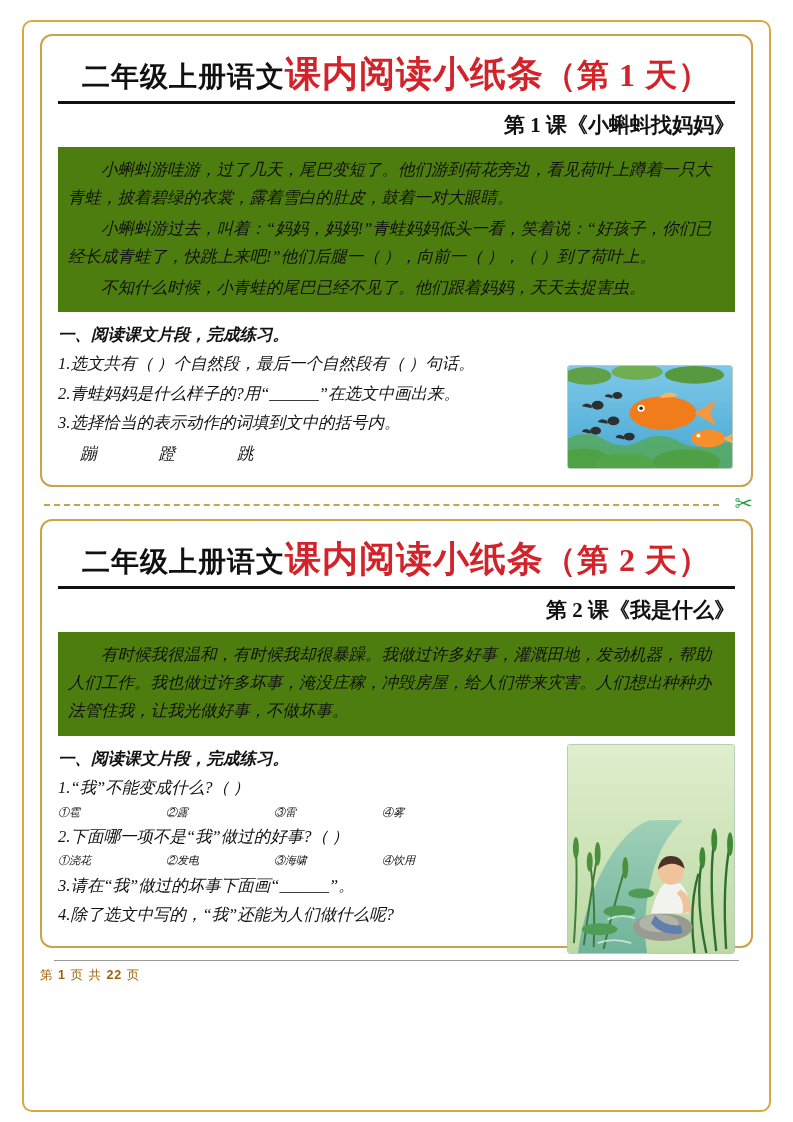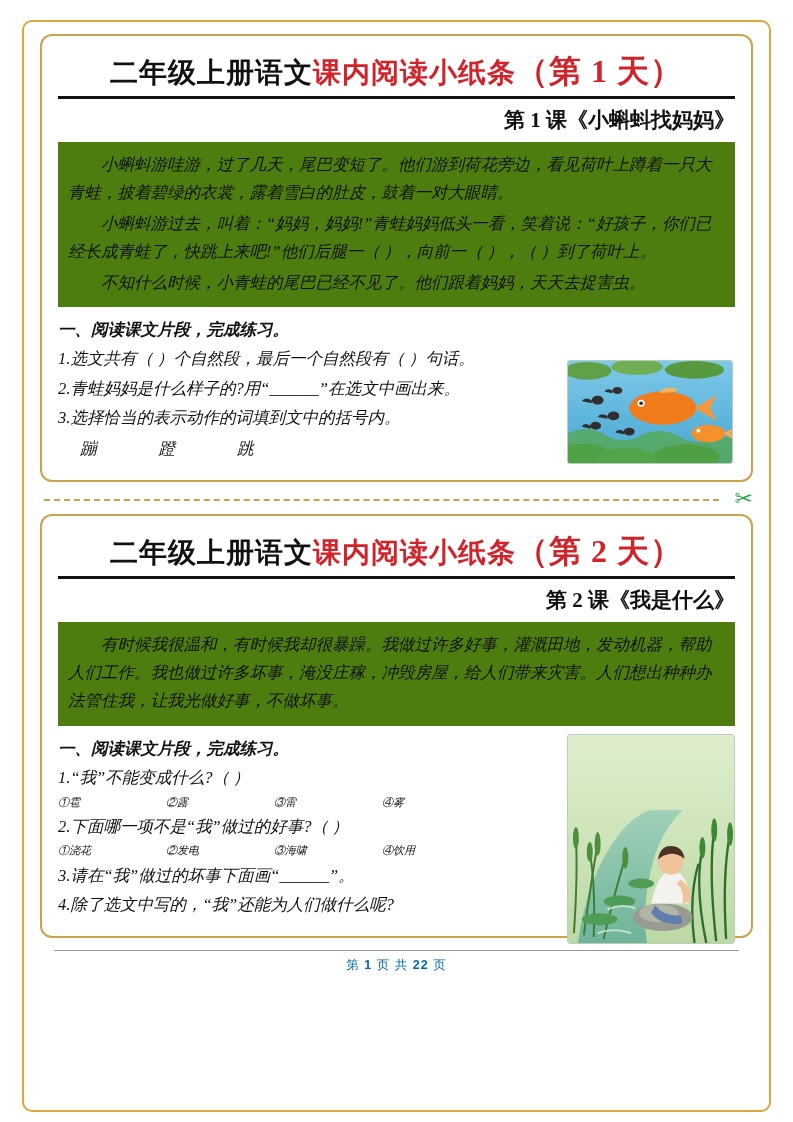--- a/index.html
+++ b/index.html
@@ -39,21 +39,21 @@
     letter-spacing: 1px;
     margin-top: 2px;
   }
   .t-black {
     font-size: 28px;
     color: #111;
     font-family: "Liberation Serif", serif;
     font-weight: bold;
   }
   .t-red {
-    font-size: 28px;
+    font-size: 36px;
     color: #d2232a;
     font-weight: bold;
   }
   .t-paren {
     font-size: 32px;
     color: #d2232a;
     font-weight: bold;
   }
   .title-underline {
     height: 3px;
@@ -141,23 +141,23 @@
     font-size: 22px;
     line-height: 22px;
   }
   .footer-rule {
     margin-top: 12px;
     border-top: 1px solid #999;
     width: 96%;
     margin-left: auto; margin-right: auto;
   }
   .footer {
-    text-align: center;
+    text-align: left;
     font-size: 12.5px;
-    color: #0369a1;
+    color: #a16207;
     margin-top: 6px;
     letter-spacing: 1px;
     font-family: "Liberation Sans", sans-serif;
   }
   .footer b { font-weight: bold; }
 </style>
 </head>
 <body>
 
 <div class="page-frame">

